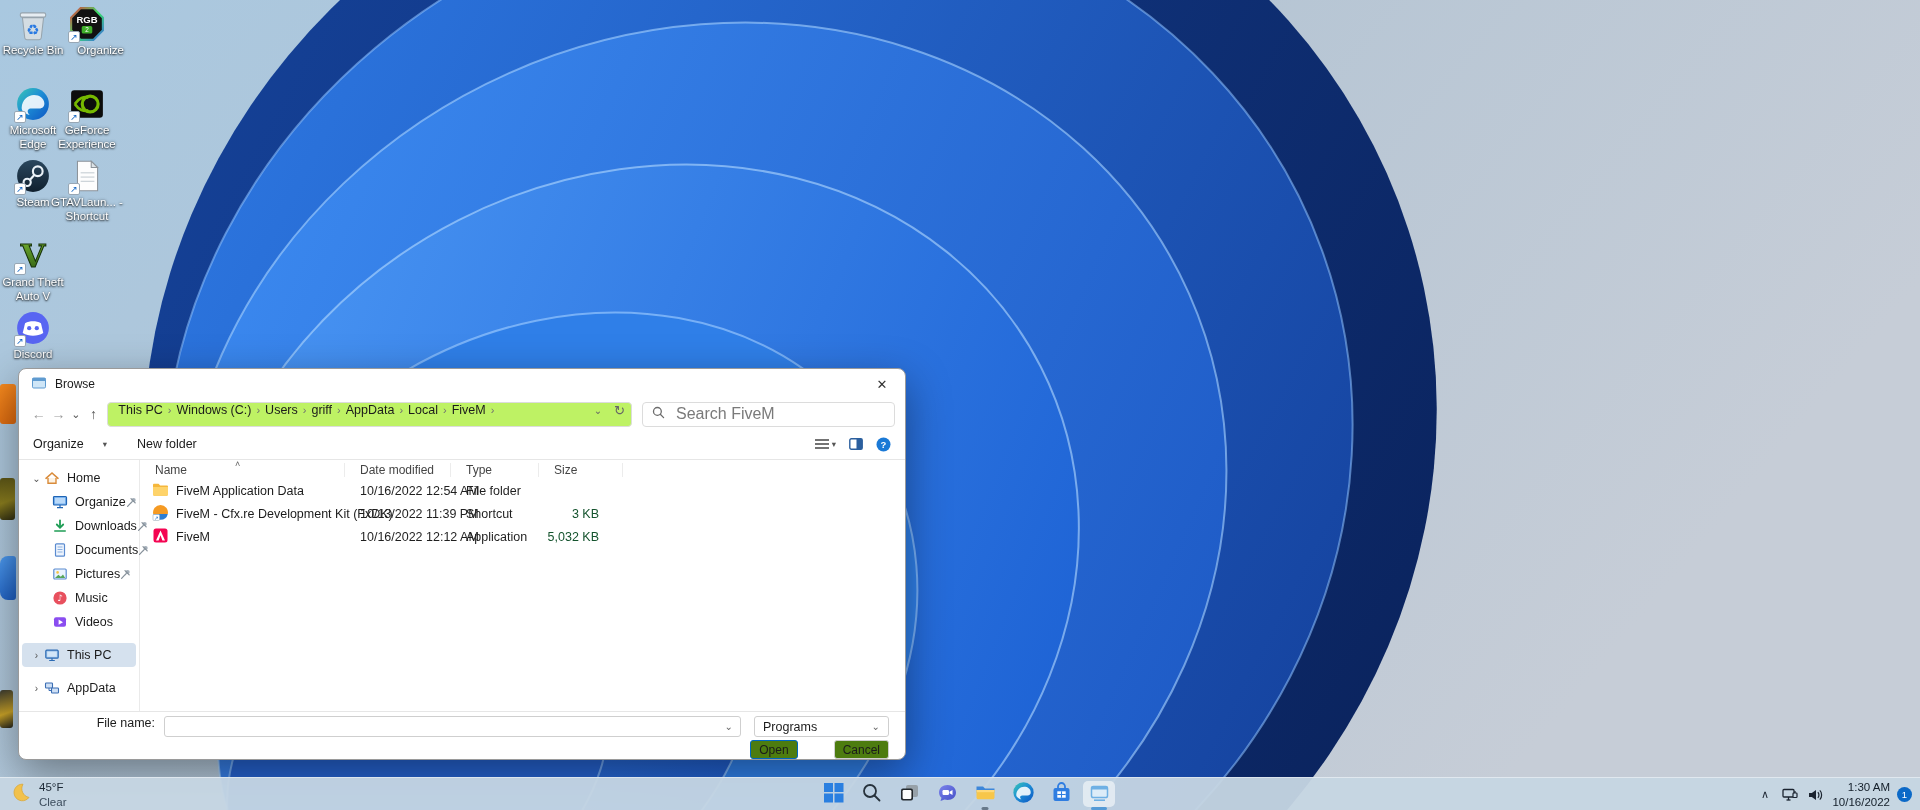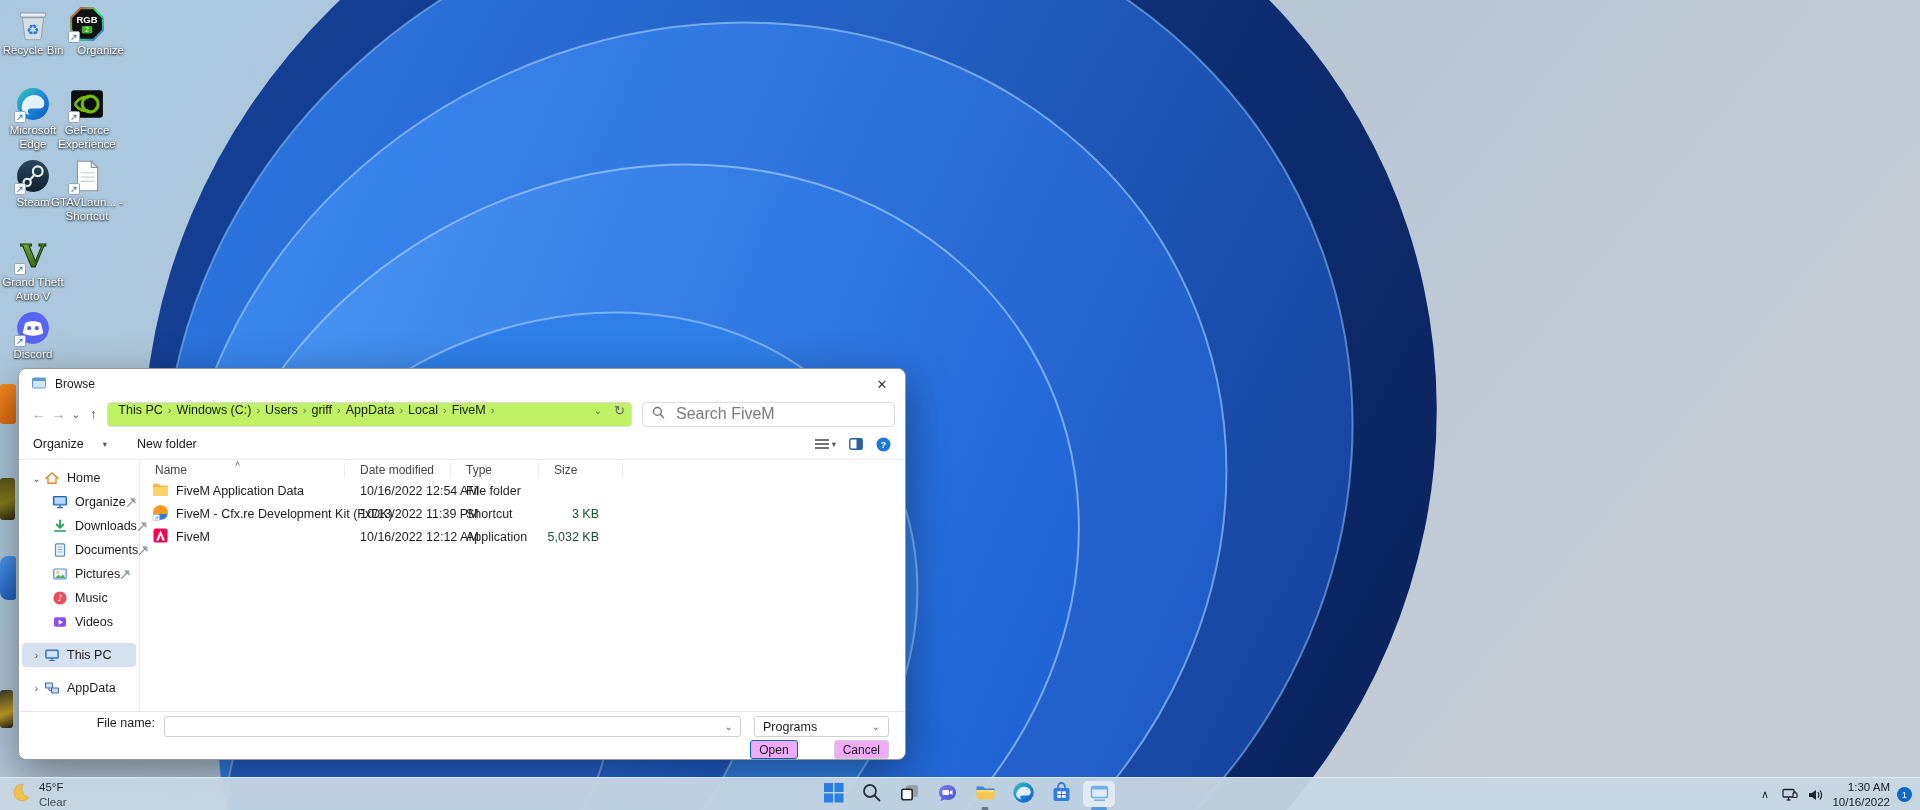--- a/index.html
+++ b/index.html
@@ -77,21 +77,21 @@
   .fn-row{display:flex;align-items:flex-start;height:21px}
   .fn-label{width:120px;text-align:right;margin-right:9px;flex:0 0 auto;font-size:12.5px}
   .fn-input{flex:1;height:21px;border:1px solid #cfcfcf;border-radius:3px;display:flex;
             align-items:center;padding:0 7px;box-sizing:border-box;background:#fff}
   .fn-input input{border:0;outline:0;flex:1;font:inherit;background:transparent}
   .fn-chev{color:#666;font-size:10px}
   .ft-select{width:135px;height:21px;border:1px solid #cfcfcf;border-radius:3px;margin-left:13px;
              display:flex;align-items:center;justify-content:space-between;padding:0 8px;box-sizing:border-box}
   .btn-row{display:flex;justify-content:flex-end;align-items:center;gap:36px;margin-top:3px}
   .btn{height:19px;min-width:47px;border-radius:3px;display:flex;align-items:center;justify-content:center;
-       font-size:12px;background:#f0abfc;border:1px solid #cfcfcf;box-sizing:border-box;padding:0 8px}
+       font-size:12px;background:#4d7c0f;border:1px solid #cfcfcf;box-sizing:border-box;padding:0 8px}
   .btn.primary{border:1px solid #0067c0}
 
   
   .taskbar{position:absolute;left:0;bottom:0;width:1920px;height:33px;
            background:rgba(198,214,227,.95);border-top:1px solid rgba(255,255,255,.45);box-sizing:border-box}
   .weather{position:absolute;left:10px;top:0;height:33px;display:flex;align-items:center;gap:8px}
   .weather svg{width:21px;height:21px}
   .wtxt{font-size:11.5px;line-height:1.25;color:#1c2835}
   .wtxt .cond{color:#3c4c5c}
   .tb-center{position:absolute;left:966px;top:0;height:33px;transform:translateX(-50%);display:flex}

